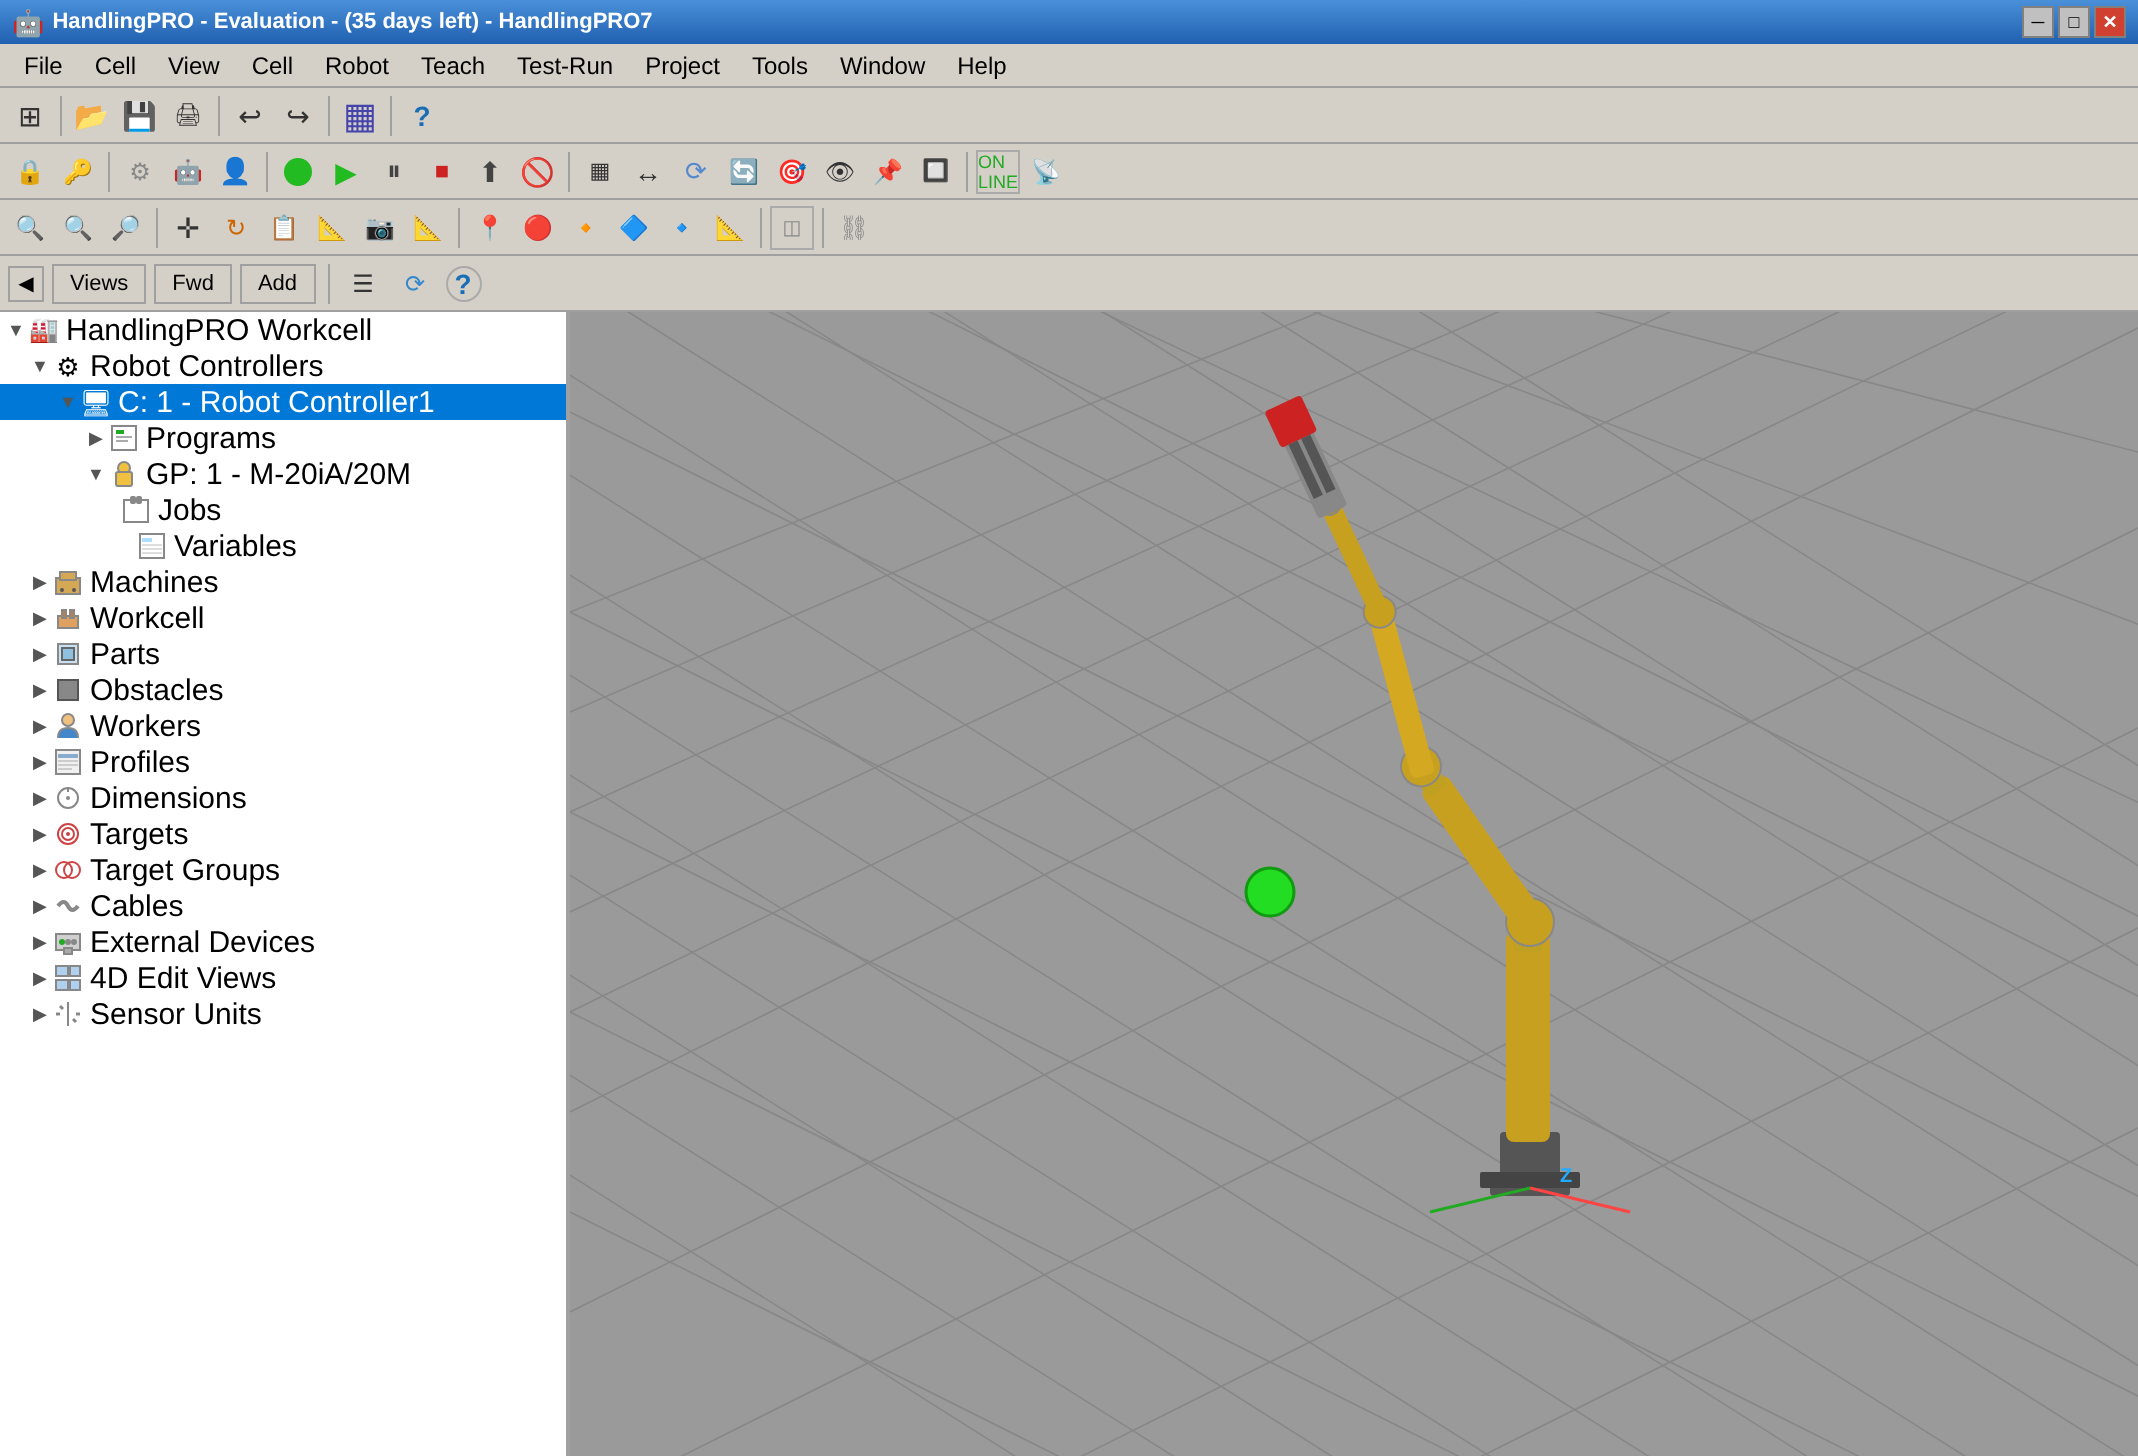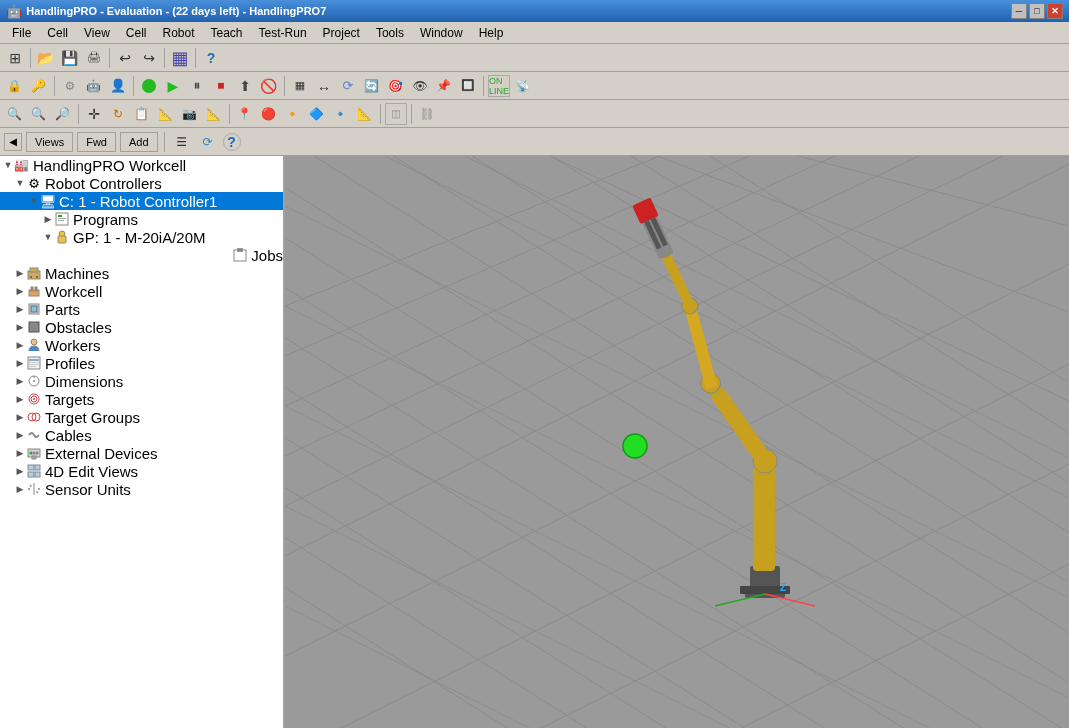--- a/index.html
+++ b/index.html
@@ -147,21 +147,21 @@
 
     .toolbar-row2 { background: #d4d0c8; height: 28px; display: flex; align-items: center; padding: 2px 4px; gap: 2px; border-bottom: 1px solid #a0a0a0; }
     .toolbar-row3 { background: #d4d0c8; height: 28px; display: flex; align-items: center; padding: 2px 4px; gap: 2px; border-bottom: 1px solid #a0a0a0; }
   </style>
 </head>
 <body>
 
 <div id="title-bar">
   <div id="title-bar-left">
     <span style="font-size:13px;">🤖</span>
-    <span>HandlingPRO - Evaluation - (22 days left) - HandlingPRO7</span>
+    <span>HandlingPRO - Evaluation - (35 days left) - HandlingPRO7</span>
   </div>
   <div id="title-bar-controls">
     <div class="tb-btn">─</div>
     <div class="tb-btn">□</div>
     <div class="tb-btn close">✕</div>
   </div>
 </div>
 
 <div id="menu-bar">
   <div class="menu-item">File</div>
@@ -306,32 +306,45 @@
       <span class="tree-icon">
         <svg width="14" height="14" viewBox="0 0 14 14">
             <circle cx="7" cy="4" r="3" fill="#f0c040" stroke="#888" stroke-width="1"></circle>
             <rect x="3" y="6" width="8" height="7" rx="1" fill="#f0c040" stroke="#888" stroke-width="1"></rect>
           </svg>
       </span>
       <span class="tree-label">GP: 1 - M-20iA/20M</span>
     </div>
 
 
-    <div class="tree-item" style="padding-left:24px;justify-content:flex-end;">
+    <div class="tree-item" style="padding-left:48px;">
       <span class="tree-expander" style="visibility:hidden;">▶</span>
       <span class="tree-icon">
         <svg width="14" height="14" viewBox="0 0 14 14">
             <rect x="1" y="2" width="12" height="11" fill="#fff" stroke="#888" stroke-width="1"></rect>
             <rect x="4" y="0" width="3" height="4" rx="1" fill="#888"></rect>
             <rect x="7" y="0" width="3" height="4" rx="1" fill="#888"></rect>
           </svg>
       </span>
       <span class="tree-label">Jobs</span>
     </div>
 
+    <div class="tree-item" style="padding-left:56px;">
+      <span class="tree-expander" style="visibility:hidden;">▶</span>
+      <span class="tree-icon">
+        <svg width="14" height="14" viewBox="0 0 14 14">
+            <rect x="1" y="1" width="12" height="12" fill="#fff" stroke="#888" stroke-width="1"></rect>
+            <rect x="2" y="3" width="5" height="2" fill="#aaddff"></rect>
+            <rect x="2" y="6" width="10" height="1" fill="#ddd"></rect>
+            <rect x="2" y="8" width="10" height="1" fill="#ddd"></rect>
+            <rect x="2" y="10" width="10" height="1" fill="#ddd"></rect>
+          </svg>
+      </span>
+      <span class="tree-label">Variables</span>
+    </div>
 
     <div class="tree-item" style="padding-left:14px;">
       <span class="tree-expander">▶</span>
       <span class="tree-icon">
         <svg width="14" height="14" viewBox="0 0 14 14">
             <rect x="1" y="5" width="12" height="8" fill="#d4a855" stroke="#888" stroke-width="1"></rect>
             <rect x="3" y="2" width="8" height="4" fill="#d4a855" stroke="#888" stroke-width="1"></rect>
             <circle cx="4" cy="11" r="1" fill="#555"></circle>
             <circle cx="10" cy="11" r="1" fill="#555"></circle>
           </svg>

